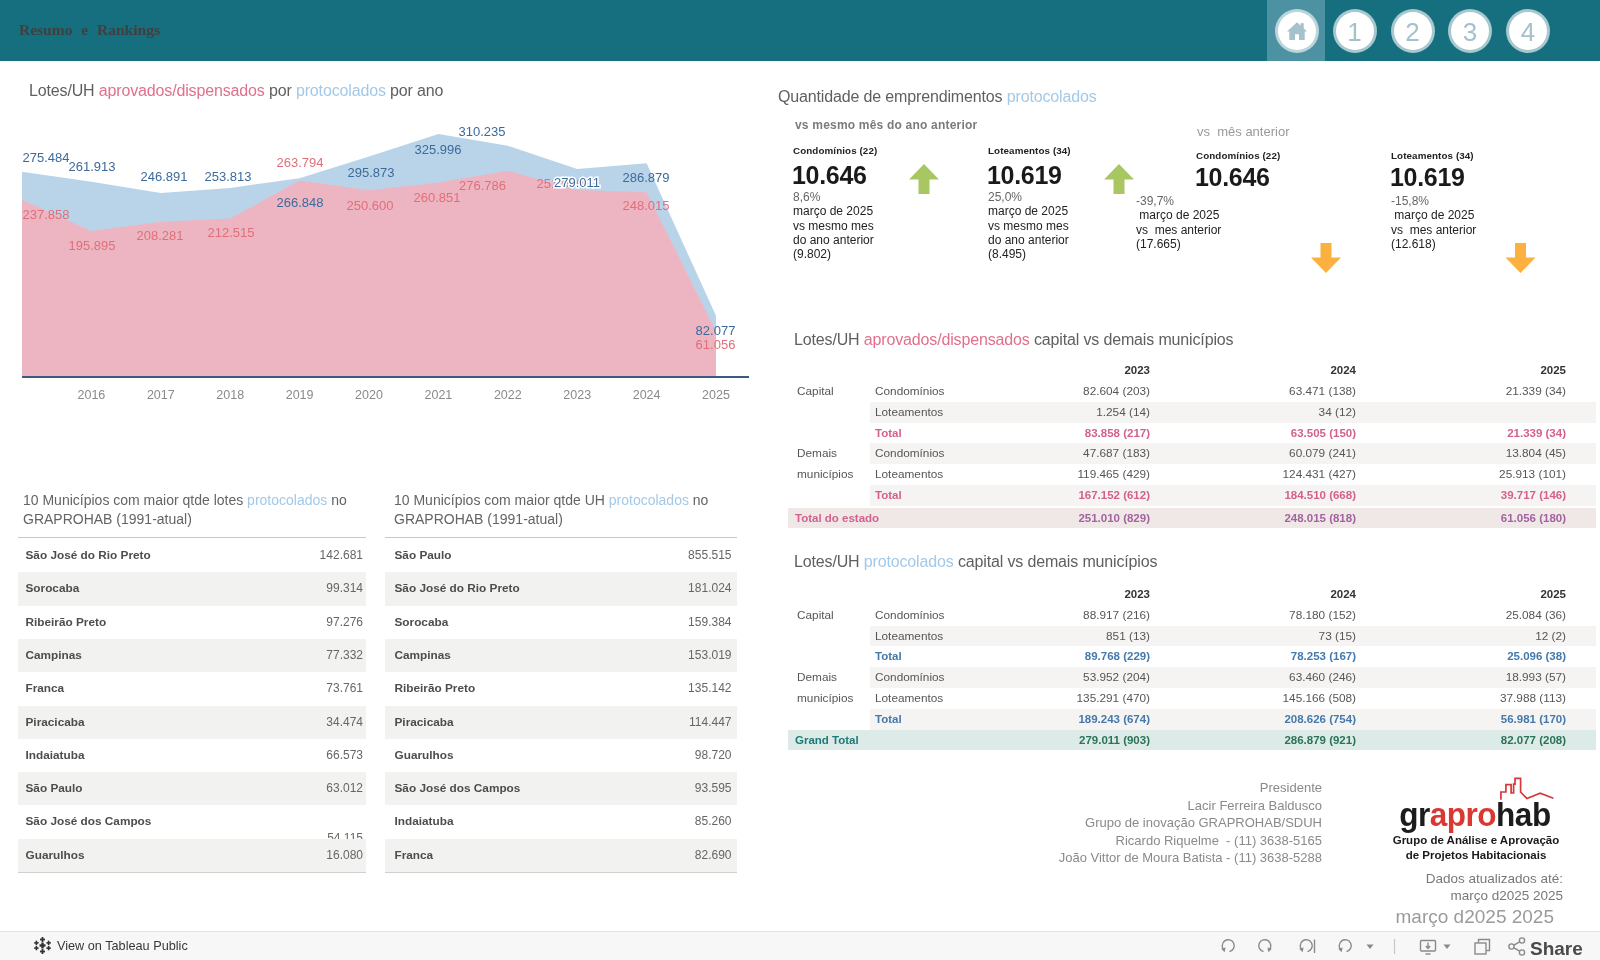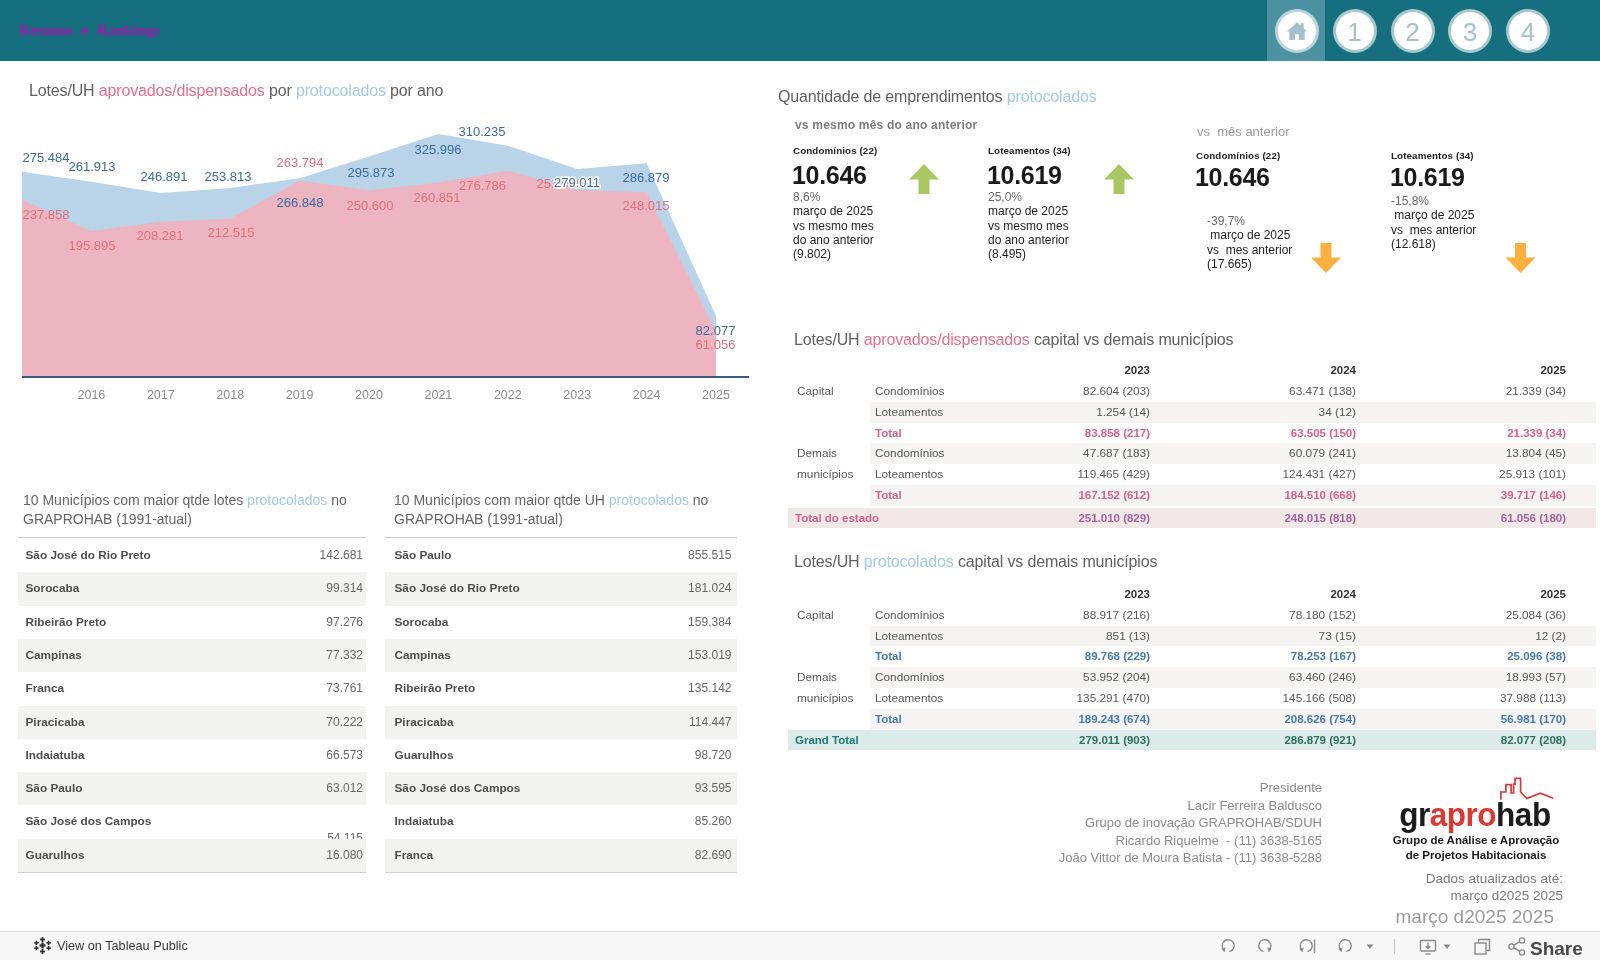--- a/index.html
+++ b/index.html
@@ -1,19 +1,19 @@
 <!DOCTYPE html>
 <html><head><meta charset="utf-8">
 <style>
 *{margin:0;padding:0;box-sizing:border-box;}
 html,body{width:1600px;height:960px;background:#fff;font-family:"Liberation Sans",sans-serif;position:relative;overflow:hidden;}
 .a{position:absolute;}
 .hdr{left:0;top:0;width:1600px;height:61px;background:#156f7e;}
 .hdrhl{left:1267px;top:0;width:58px;height:61px;background:#4d92a2;}
-.htitle{left:19px;top:21px;color:#a21caf;font-family:"Liberation Serif",serif;font-weight:bold;font-size:15.5px;word-spacing:5px;}
+.htitle{left:19px;top:21px;color:#404040;font-family:"Liberation Serif",serif;font-weight:bold;font-size:15.5px;word-spacing:5px;}
 .circ{width:38px;height:38px;border-radius:50%;background:#fff;box-shadow:0 0 0 3px rgba(255,255,255,0.62);top:12px;text-align:center;line-height:40px;font-size:26px;color:#a5c1cc;}
 .pinkw{color:#e0708c;}
 .bluew{color:#a2c9e8;}
 .sect{font-size:16px;letter-spacing:-0.15px;color:#5f5f5f;}
 .kpih1{font-weight:bold;font-size:12px;color:#7b7b7b;letter-spacing:0.2px;}
 .kpih2{font-size:13px;color:#9a9a9a;}
 .kpilabel{font-weight:bold;font-size:9.8px;color:#222;letter-spacing:0.1px;}
 .kpinum{font-weight:bold;font-size:25px;line-height:25px;color:#1a1a1a;letter-spacing:-0.3px;}
 .kpitxt{font-size:12px;color:#222;line-height:14.3px;}
 .kpitxt .g{color:#666;}
@@ -89,21 +89,21 @@
 <div class="a kpih1" style="left:795px;top:118px;">vs mesmo mês do ano anterior</div>
 <div class="a kpih2" style="left:1197px;top:124px;">vs&nbsp; mês anterior</div>
 <div class="a kpilabel" style="left:793px;top:145px;">Condomínios (22)</div>
 <div class="a kpinum" style="left:792px;top:162.5px;">10.646</div>
 <div class="a kpitxt" style="left:793px;top:190px;"><span class="g">8,6%</span><br>março de 2025<br>vs mesmo mes<br>do ano anterior<br>(9.802)</div>
 <div class="a kpilabel" style="left:988px;top:145px;">Loteamentos (34)</div>
 <div class="a kpinum" style="left:987px;top:162.5px;">10.619</div>
 <div class="a kpitxt" style="left:988px;top:190px;"><span class="g">25,0%</span><br>março de 2025<br>vs mesmo mes<br>do ano anterior<br>(8.495)</div>
 <div class="a kpilabel" style="left:1196px;top:150px;">Condomínios (22)</div>
 <div class="a kpinum" style="left:1195px;top:165px;">10.646</div>
-<div class="a kpitxt" style="left:1207px;top:194px;margin-top:20px;"><span class="g">-39,7%</span><br>&nbsp;março de 2025<br>vs&nbsp; mes anterior<br>(17.665)</div>
+<div class="a kpitxt" style="left:1136px;top:194px;"><span class="g">-39,7%</span><br>&nbsp;março de 2025<br>vs&nbsp; mes anterior<br>(17.665)</div>
 <div class="a kpilabel" style="left:1391px;top:150px;">Loteamentos (34)</div>
 <div class="a kpinum" style="left:1390px;top:165px;">10.619</div>
 <div class="a kpitxt" style="left:1391px;top:194px;"><span class="g">-15,8%</span><br>&nbsp;março de 2025<br>vs&nbsp; mes anterior<br>(12.618)</div>
 <svg class="a" style="left:905px;top:162px;" width="640" height="115" viewBox="0 0 640 115">
 <path d="M 4 17.5 L 19 2 L 34 17.5 L 24.5 17.5 L 24.5 32 L 13.5 32 L 13.5 17.5 Z" fill="#a8c762"></path>
 <path d="M 199 17.5 L 214 2 L 229 17.5 L 219.5 17.5 L 219.5 32 L 208.5 32 L 208.5 17.5 Z" fill="#a8c762"></path>
 <path d="M 406 95.5 L 421 111 L 436 95.5 L 426.5 95.5 L 426.5 81 L 415.5 81 L 415.5 95.5 Z" fill="#fbb03f"></path>
 <path d="M 600.5 95.5 L 615.5 111 L 630.5 95.5 L 621 95.5 L 621 81 L 610 81 L 610 95.5 Z" fill="#fbb03f"></path>
 </svg>
 
@@ -199,21 +199,21 @@
 <div class="a rkval" style="right:1237px;top:572.3px;height:33.3px;line-height:33.3px;">99.314</div>
 <div class="a rkname" style="left:25.5px;top:605.6px;height:33.3px;line-height:33.3px;">Ribeirão Preto</div>
 <div class="a rkval" style="right:1237px;top:605.6px;height:33.3px;line-height:33.3px;">97.276</div>
 <div class="a" style="left:18px;top:638.9px;width:348px;height:33.3px;background:#f2f2f1;"></div>
 <div class="a rkname" style="left:25.5px;top:638.9px;height:33.3px;line-height:33.3px;">Campinas</div>
 <div class="a rkval" style="right:1237px;top:638.9px;height:33.3px;line-height:33.3px;">77.332</div>
 <div class="a rkname" style="left:25.5px;top:672.2px;height:33.3px;line-height:33.3px;">Franca</div>
 <div class="a rkval" style="right:1237px;top:672.2px;height:33.3px;line-height:33.3px;">73.761</div>
 <div class="a" style="left:18px;top:705.5px;width:348px;height:33.3px;background:#f2f2f1;"></div>
 <div class="a rkname" style="left:25.5px;top:705.5px;height:33.3px;line-height:33.3px;">Piracicaba</div>
-<div class="a rkval" style="right:1237px;top:705.5px;height:33.3px;line-height:33.3px;">70.222</div>
+<div class="a rkval" style="right:1237px;top:705.5px;height:33.3px;line-height:33.3px;">34.474</div>
 <div class="a rkname" style="left:25.5px;top:738.8px;height:33.3px;line-height:33.3px;">Indaiatuba</div>
 <div class="a rkval" style="right:1237px;top:738.8px;height:33.3px;line-height:33.3px;">66.573</div>
 <div class="a" style="left:18px;top:772.1px;width:348px;height:33.3px;background:#f2f2f1;"></div>
 <div class="a rkname" style="left:25.5px;top:772.1px;height:33.3px;line-height:33.3px;">São Paulo</div>
 <div class="a rkval" style="right:1237px;top:772.1px;height:33.3px;line-height:33.3px;">63.012</div>
 <div class="a rkname" style="left:25.5px;top:805.4px;height:33.3px;line-height:33.3px;">São José dos Campos</div>
 <div class="a rkval" style="right:1237px;top:822px;height:48px;line-height:33.3px;">54.115</div>
 <div class="a" style="left:18px;top:838.7px;width:348px;height:33.3px;background:#f2f2f1;"></div>
 <div class="a rkname" style="left:25.5px;top:838.7px;height:33.3px;line-height:33.3px;">Guarulhos</div>
 <div class="a rkval" style="right:1237px;top:838.7px;height:33.3px;line-height:33.3px;">16.080</div>

